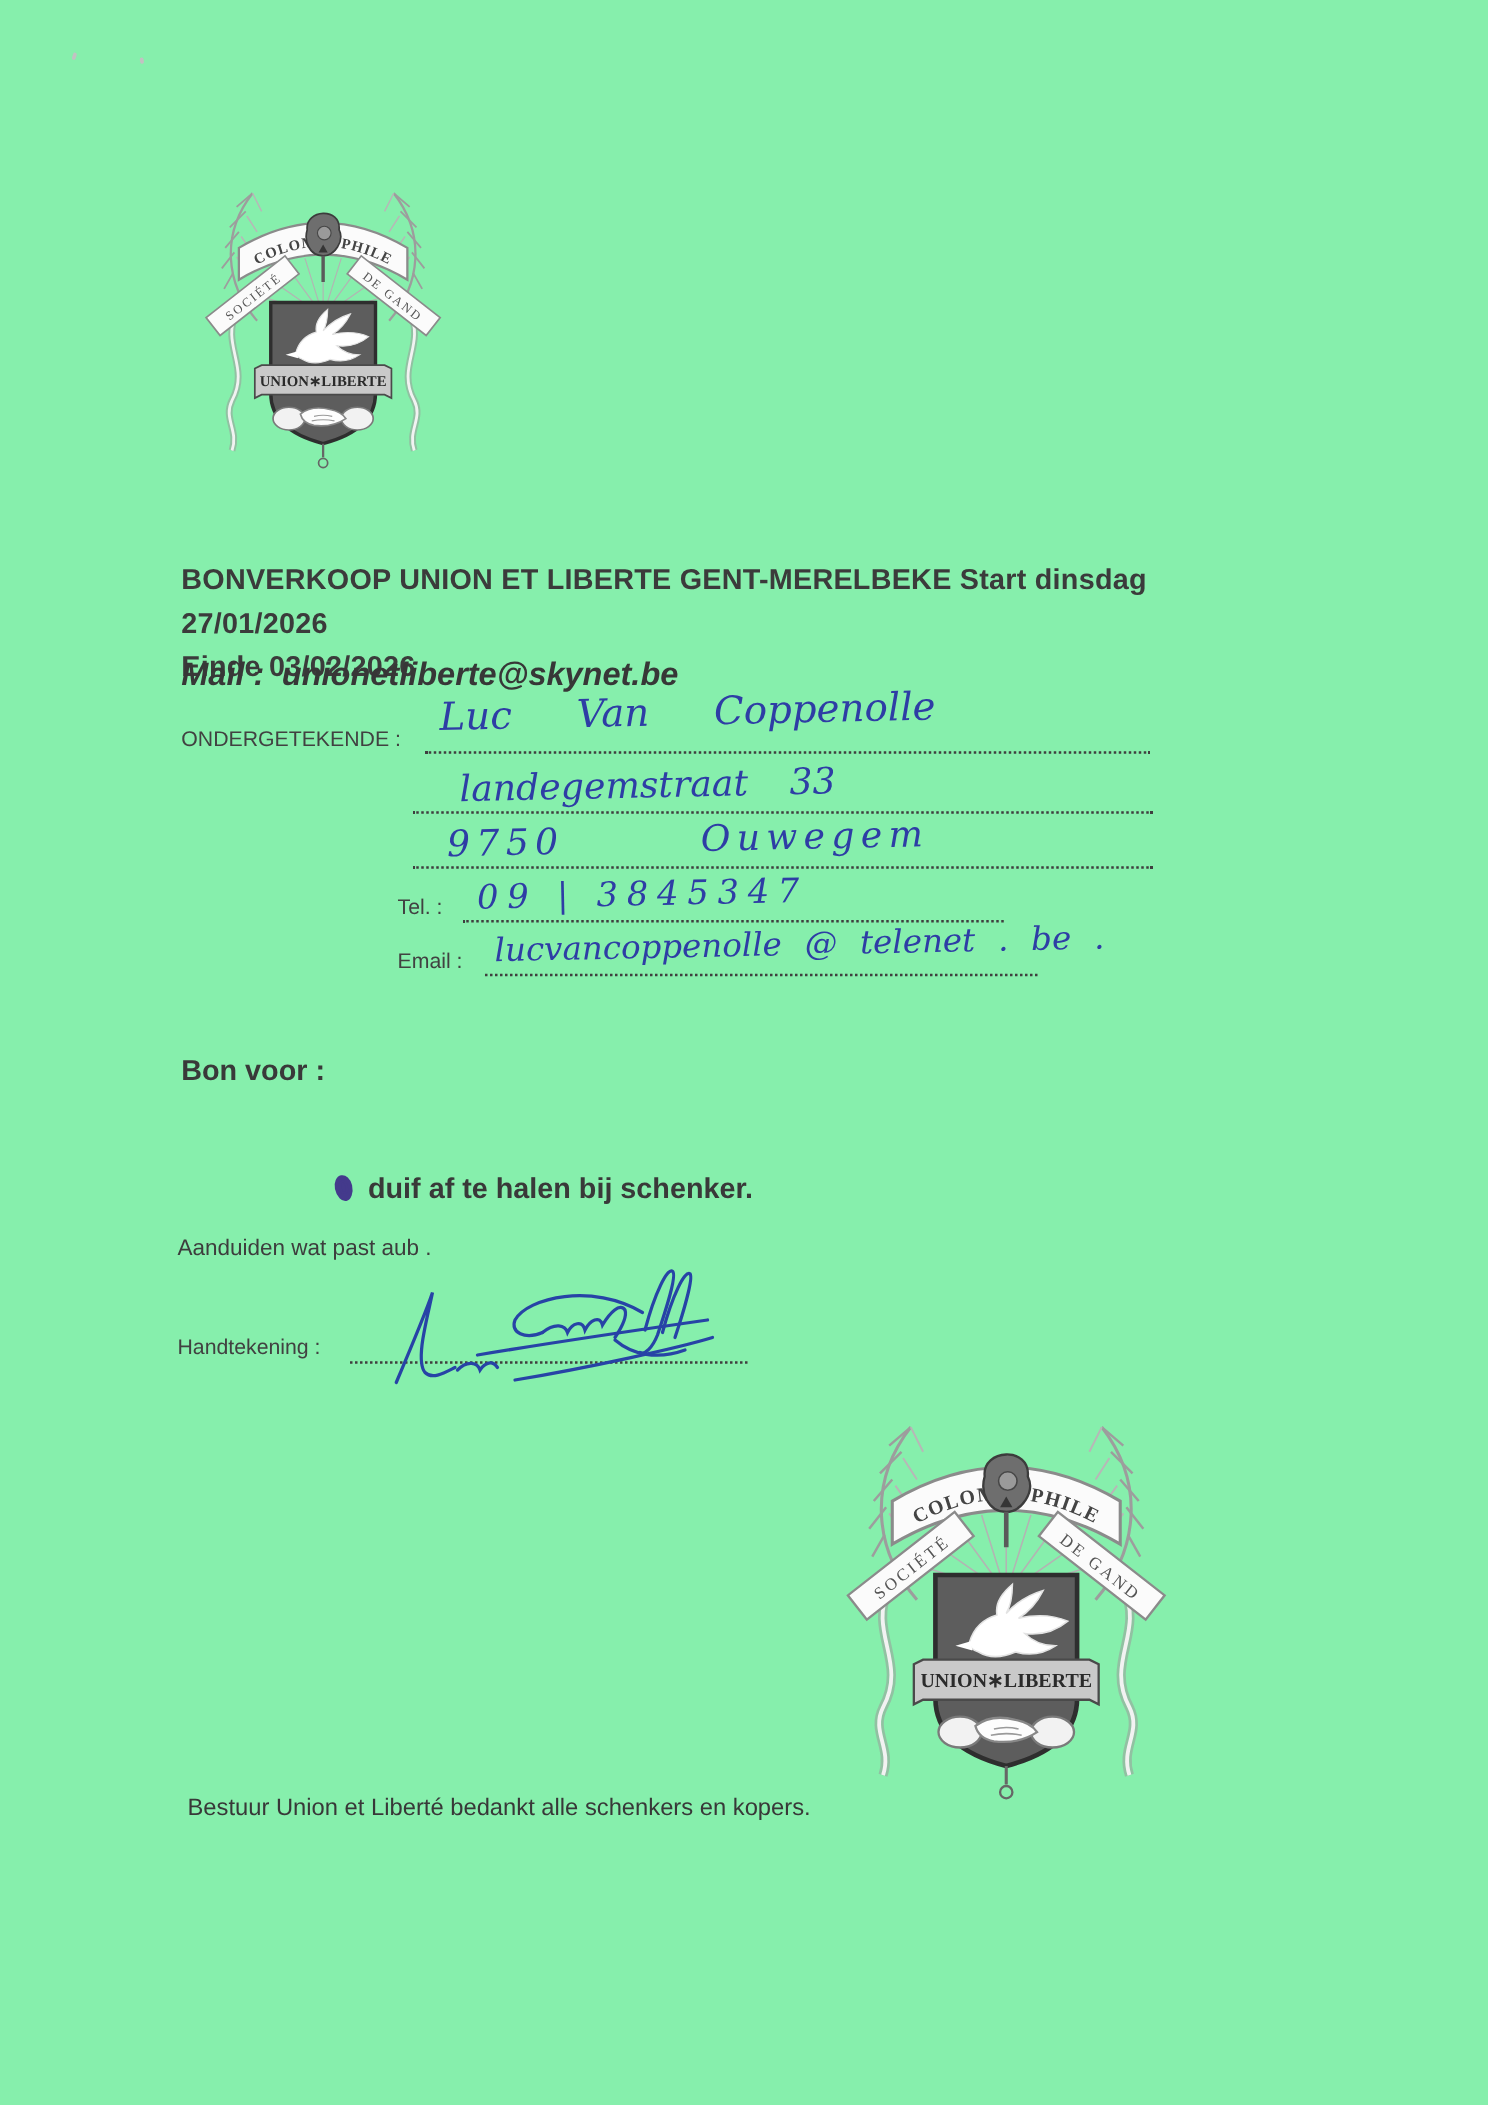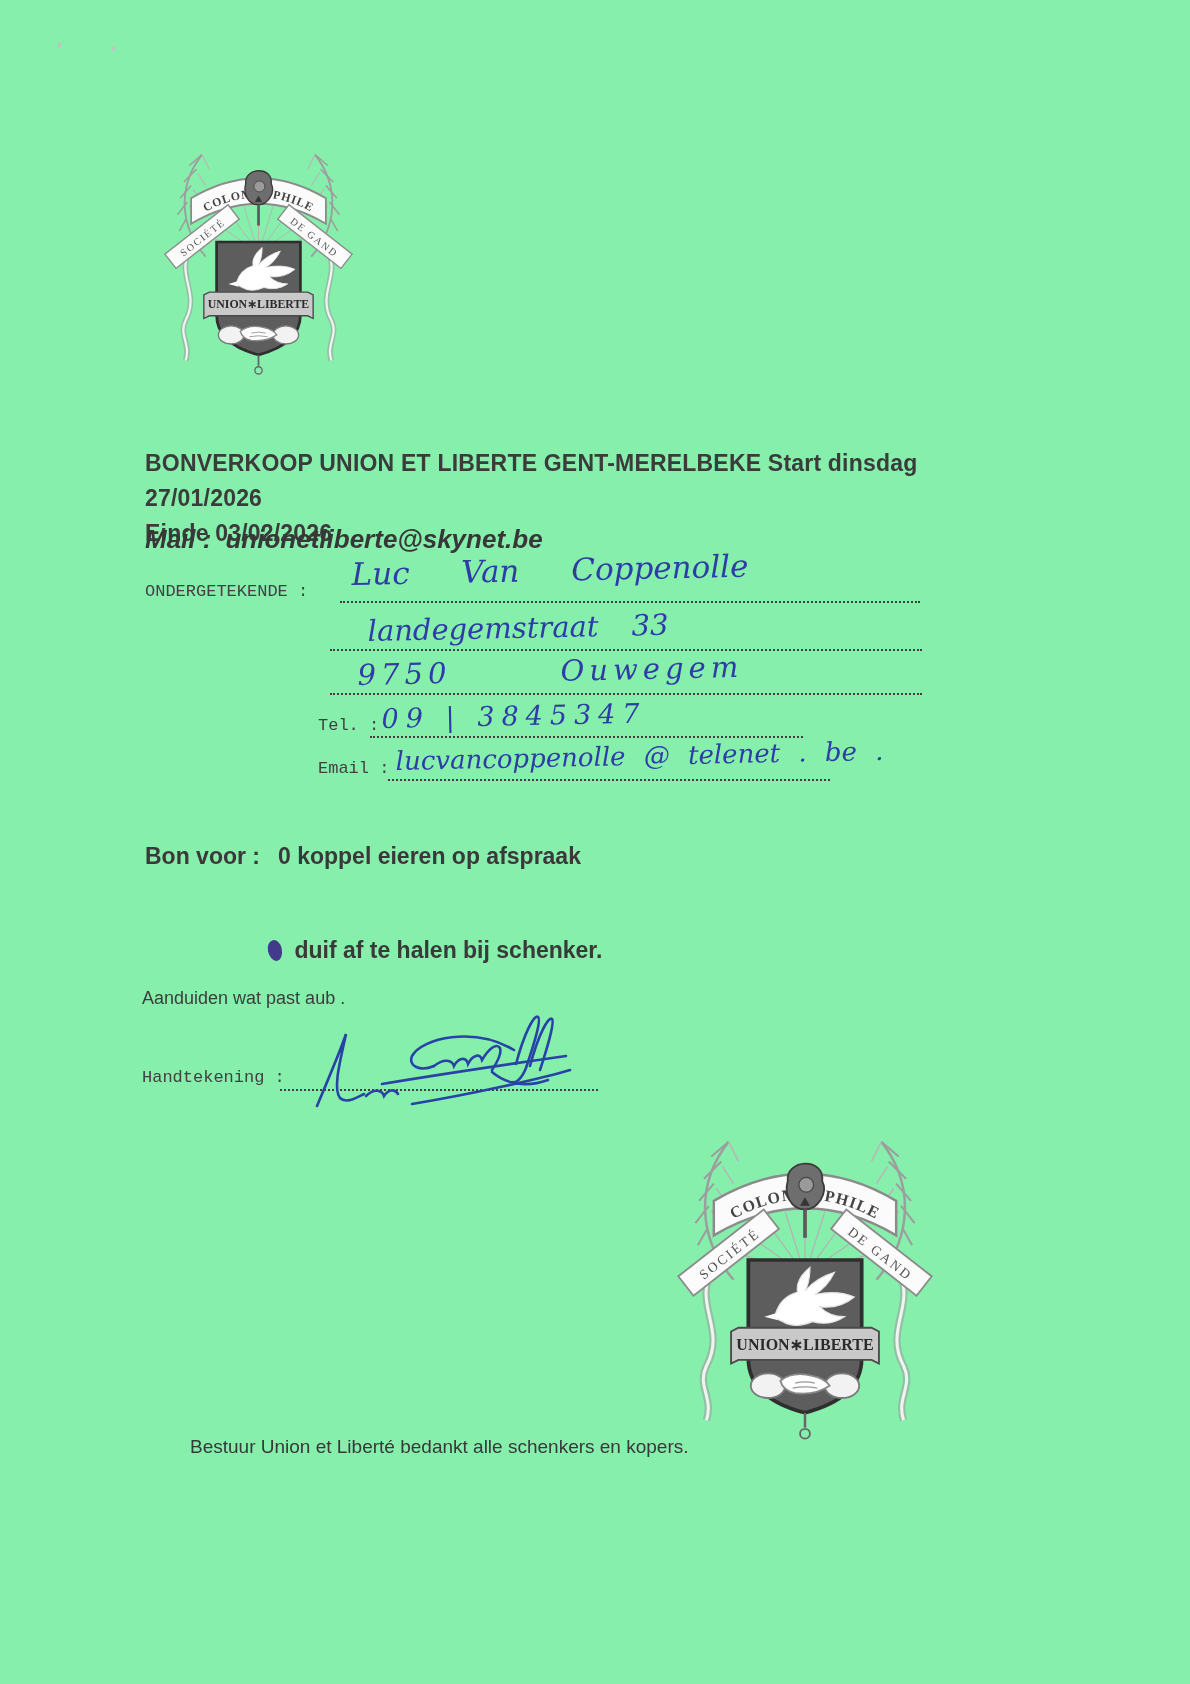--- a/index.html
+++ b/index.html
@@ -2,35 +2,35 @@
 <html><head>
 <meta charset="utf-8">
 <style>
   html,body{margin:0;padding:0;background:#ffffff;}
   .page{position:relative;width:1190px;height:1684px;background:#86efac;overflow:hidden;
         font-family:"Liberation Sans",sans-serif;color:#3a3a3a;}
   .abs{position:absolute;}
   .title{font-weight:bold;font-size:23px;line-height:35px;color:#3b3b3b;letter-spacing:.2px;}
   .mail-line{font-weight:bold;font-size:26px;color:#373737;font-style:italic;}
   .mail-line .mail-value{margin-left:14px;}
-  .label{font-size:17px;color:#414141;white-space:nowrap;font-family:Liberation Mono, monospace;}
+  .label{font-size:17px;color:#414141;white-space:nowrap;}
   .dots{border-bottom:2px dotted #3f3f3f;height:0;}
   .hw{font-family:"DejaVu Serif",serif;font-style:italic;color:#2e3da5;white-space:nowrap;
       transform:rotate(-1.2deg);transform-origin:left bottom;}
   .hw-name{font-size:31px;word-spacing:42px;}
   .hw-street{font-size:29px;word-spacing:24px;}
   .hw-city{font-size:29px;word-spacing:95px;letter-spacing:5px;}
   .hw-tel{font-size:27px;letter-spacing:7px;}
   .hw-email{font-size:26px;word-spacing:10px;}
   .bold-line{font-weight:bold;font-size:23px;color:#393939;white-space:nowrap;}
   .marker{display:inline-block;width:14px;height:21px;background:#443a8c;color:#443a8c;
           border-radius:50% 50% 50% 50%/46% 46% 54% 54%;transform:rotate(-12deg);
           overflow:hidden;text-align:center;font-size:15px;line-height:21px;vertical-align:-3px;}
   .note{font-size:18px;color:#3d3d3d;text-align:center;}
-  .footer-text{font-size:19px;color:#383838;margin-left:40px;}
+  .footer-text{font-size:19px;color:#383838;}
   .artifact{position:absolute;background:#c2c2c2;border-radius:2px;}
   svg text{font-family:"Liberation Serif",serif;}
 </style>
 </head>
 <body>
 
 <div class="page">
 
   <svg width="0" height="0" style="position:absolute" aria-hidden="true">
     <symbol id="emblem" viewBox="0 0 240 280">
@@ -137,21 +137,20 @@
 
   <div class="abs label" style="left:318px;top:716px">Tel. :</div>
   <div class="abs dots" style="left:370px;top:736px;width:433px"></div>
   <div class="abs hw hw-tel" style="left:382px;top:703px">09 | 3845347</div>
 
   <div class="abs label" style="left:318px;top:759px">Email :</div>
   <div class="abs dots" style="left:388px;top:779px;width:442px"></div>
   <div class="abs hw hw-email" style="left:396px;top:746px">lucvancoppenolle @ telenet . be .</div>
 
   <div class="abs bold-line" style="left:145px;top:843px">Bon voor :</div>
-  <div class="abs bold-line" style="left:278px;top:843px">0  koppel eieren op afspraak</div>
   <div class="abs bold-line" style="left:268px;top:937px">
     <span class="marker">0</span>
     <span style="margin-left:6px">duif af te halen bij schenker.</span>
   </div>
   <div class="abs note" style="left:142px;top:988px">Aanduiden wat past aub .</div>
 
   <div class="abs label" style="left:142px;top:1068px">Handtekening :</div>
   <div class="abs dots" style="left:280px;top:1089px;width:318px"></div>
   <svg class="abs" style="left:262px;top:1008px" width="330" height="115" viewBox="0 0 330 115">
     <title>Van Coppenolle</title>

